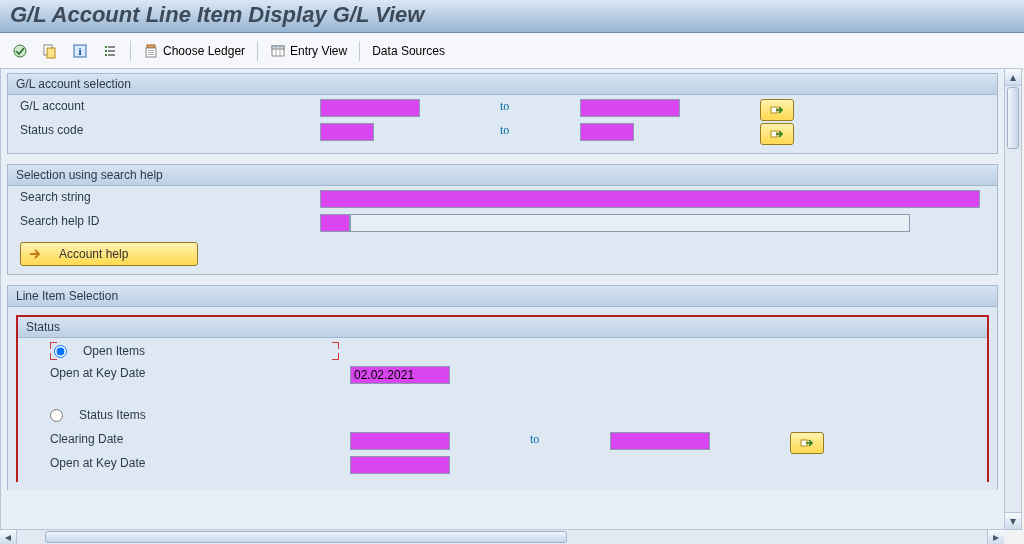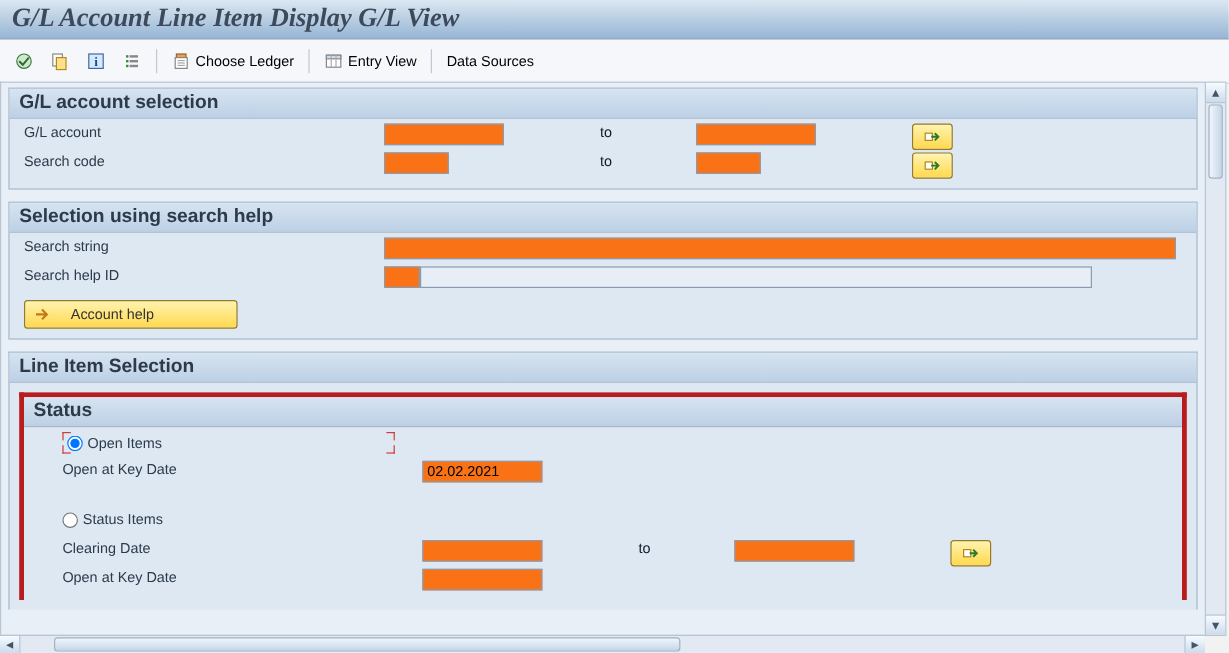--- a/index.html
+++ b/index.html
@@ -13,21 +13,21 @@
     overflow: hidden;
     color: #333;
   }
   .title-bar {
     background: linear-gradient(#dbe7f2, #97b5d4);
     border-bottom: 1px solid #6e8aa8;
     padding: 2px 10px 4px 10px;
   }
   .title-bar h1 {
     margin: 0;
-    font-family: Liberation Serif, serif;
+    font-family: Liberation Sans, sans-serif;
     font-style: italic;
     font-weight: bold;
     font-size: 22px;
     color: #3c4a5b;
   }
   .toolbar {
     display: flex;
     align-items: center;
     gap: 6px;
     padding: 4px 8px;
@@ -73,23 +73,22 @@
   .group {
     margin: 4px 6px 10px 6px;
     border: 1px solid #a8b8cc;
     background: #dde8f3;
     position: relative;
   }
   .group-title {
     background: linear-gradient(#d7e4f1,#bcd0e5);
     border-bottom: 1px solid #a8b8cc;
     padding: 3px 8px;
-    font-size: 16px;
+    font-size: 12px;
     color: #2c3a4a;
-    font-weight: bold;
   }
   .group-body {
     padding: 4px 8px 6px 8px;
   }
 
   .row {
     display: flex;
     align-items: flex-start;
     height: 24px;
     gap: 0;
@@ -102,38 +101,39 @@
   .row .lbl.indent {
     padding-left: 24px;
     width: 300px;
   }
   .cell-from {
     width: 180px;
   }
   .cell-to-label {
     width: 80px;
     text-align: left;
-    color: #0f172a;
+    color: #0369a1;
+    font-family: Liberation Serif, serif;
   }
   .cell-to {
     width: 180px;
   }
   .cell-btn {
     width: 80px;
     display:flex;
     justify-content:flex-start;
   }
 
   input[type=text] {
     font-family: inherit;
     font-size: 12px;
     height: 18px;
     padding: 0 3px;
     border: 1px solid #8a9bb0;
-    background: #f97316;
+    background: #d946ef;
     box-sizing: border-box;
   }
   input[disabled] {
     background: #e8eef5;
   }
   .w100 { width: 100px; }
   .w54  { width: 54px; }
   .w30  { width: 30px; }
   .wdate{ width: 100px; font-family: "Courier New", monospace; }
   .wlong{ width: 560px; }
@@ -162,21 +162,21 @@
     align-items: center;
     gap: 16px;
     padding-left: 6px;
     cursor: pointer;
     box-shadow: inset 0 0 1px #fff;
     color: #333;
   }
 
   .subgroup {
     margin: 4px 4px 4px 4px;
-    border: 4px solid #b91c1c;
+    border: 2px solid #b91c1c;
     background: #dde8f3;
   }
   .subgroup .group-body { padding-bottom: 2px; }
 
   .focus-corners {
     position: relative;
     display: inline-block;
     padding: 2px 4px;
   }
   .focus-corners::before,
@@ -188,21 +188,21 @@
     width: 6px;
     height: 6px;
     border: 1.5px solid #d23b3b;
   }
   .focus-corners::before { top:0; left:0; border-right:none; border-bottom:none; }
   .focus-corners::after  { top:0; right:-190px; border-left:none; border-bottom:none; }
   .focus-corners > .c3   { bottom:0; left:0; border-right:none; border-top:none; }
   .focus-corners > .c4   { bottom:0; right:-190px; border-left:none; border-top:none; }
 
   .radio-lbl {
-    display:flex; align-items:center; gap:4px; color:#2c3a4a; cursor:pointer;
+    display:flex; align-items:center; gap:16px; color:#2c3a4a; cursor:pointer;
   }
   input[type=radio] { margin:0; }
 
   .vscroll {
     position: absolute;
     top: 68px;
     bottom: 14px;
     right: 2px;
     width: 16px;
     background: #e2e9f2;
@@ -322,21 +322,21 @@
         <div class="cell-btn">
           <div class="multi-btn">
             <svg class="icon" viewBox="0 0 16 16">
                 <rect x="2" y="5" width="6" height="6" fill="#fff" stroke="#b08a1a"></rect>
                 <path d="M7 8 L13 8 M10 5 L13 8 L10 11" fill="none" stroke="#2a7a2a" stroke-width="1.6"></path>
               </svg>
           </div>
         </div>
       </div>
       <div class="row">
-        <div class="lbl">Search code</div>
+        <div class="lbl">Status code</div>
         <div class="cell-from"><input type="text" class="w54" value="" style=""></div>
         <div class="cell-to-label">to</div>
         <div class="cell-to"><input type="text" class="w54" value="" style=""></div>
         <div class="cell-btn">
           <div class="multi-btn">
             <svg class="icon" viewBox="0 0 16 16">
                 <rect x="2" y="5" width="6" height="6" fill="#fff" stroke="#b08a1a"></rect>
                 <path d="M7 8 L13 8 M10 5 L13 8 L10 11" fill="none" stroke="#2a7a2a" stroke-width="1.6"></path>
               </svg>
           </div>

